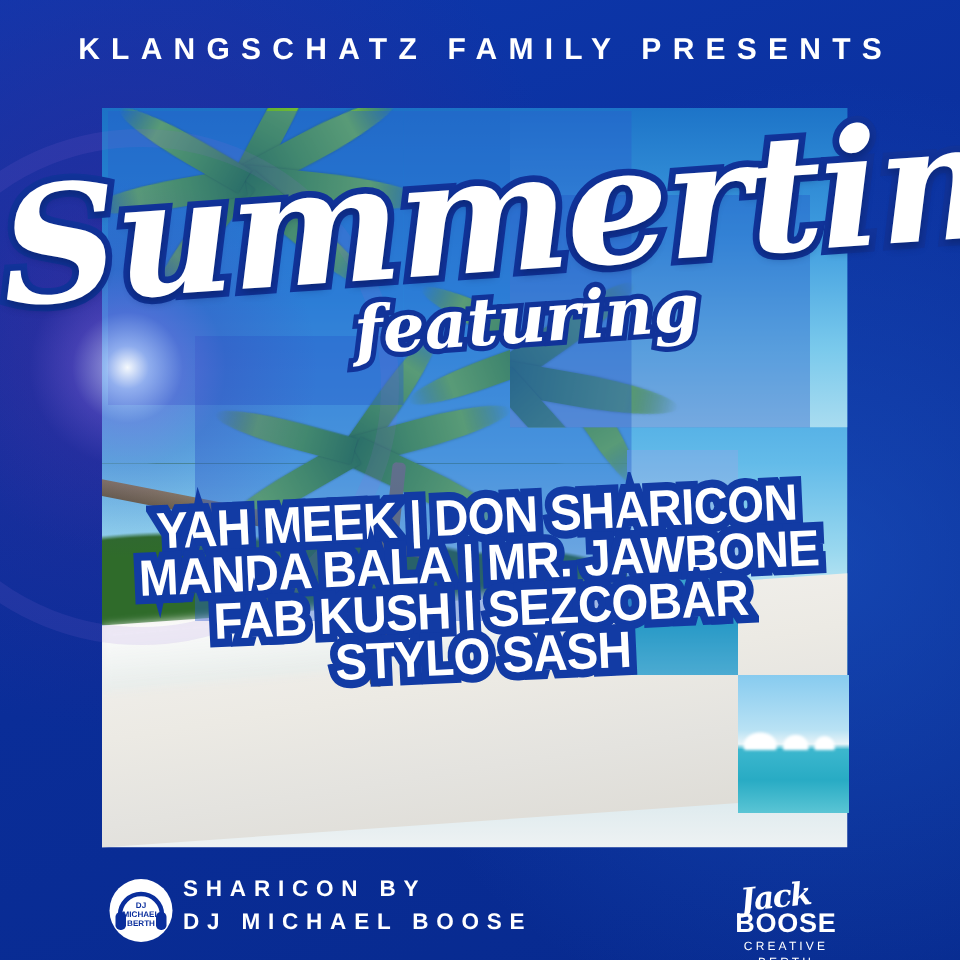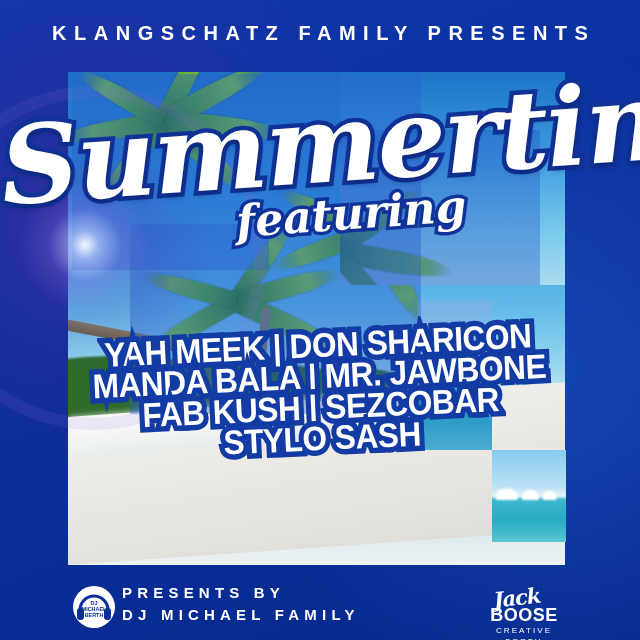--- a/index.html
+++ b/index.html
@@ -265,22 +265,22 @@
       <path d="M8 25 a14 14 0 0 1 28 0" fill="none" stroke="#0a2e9c" stroke-width="3"></path>
       <rect x="5" y="23" width="7" height="12" rx="3.2" fill="#0a2e9c"></rect>
       <rect x="32" y="23" width="7" height="12" rx="3.2" fill="#0a2e9c"></rect>
       <text x="22" y="20" font-family="Liberation Sans, sans-serif" font-size="5.4" font-weight="700" fill="#0a2e9c" text-anchor="middle">DJ</text>
       <text x="22" y="26" font-family="Liberation Sans, sans-serif" font-size="5.4" font-weight="700" fill="#0a2e9c" text-anchor="middle">MICHAEL</text>
       <text x="22" y="32" font-family="Liberation Sans, sans-serif" font-size="5.4" font-weight="700" fill="#0a2e9c" text-anchor="middle">BERTH</text>
     </svg>
   </div>
 
   <div class="produced">
-    <div>PRESENTS BY</div>
-    <div>DJ MICHAEL FAMILY</div>
+    <div>SHARICON BY</div>
+    <div>DJ MICHAEL BOOSE</div>
   </div>
 
   <div class="jb-logo">
     <span class="jb-script">Jack</span>
     <span class="jb-boose">BOOSE</span>
     <span class="jb-tag">CREATIVE BERTH</span>
   </div>
 
 </div>
 

